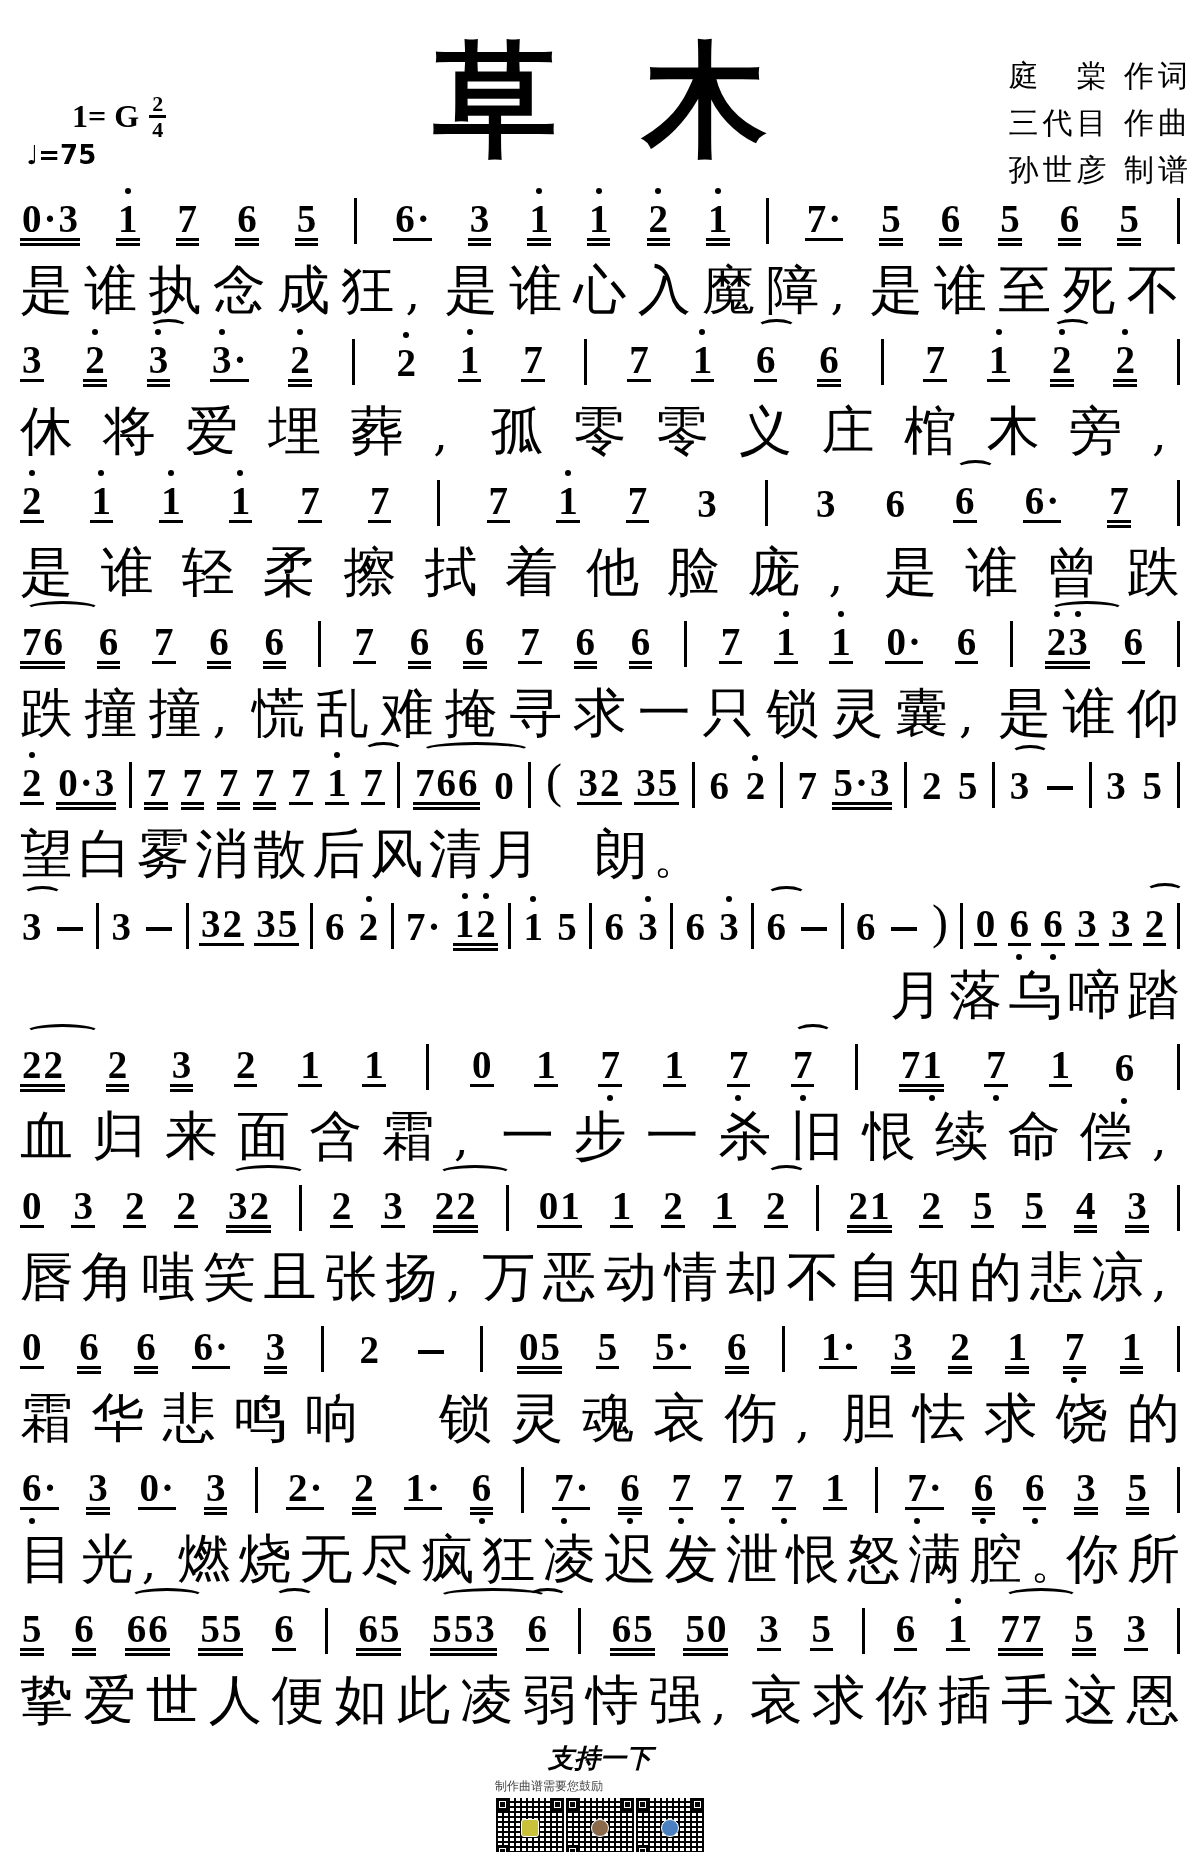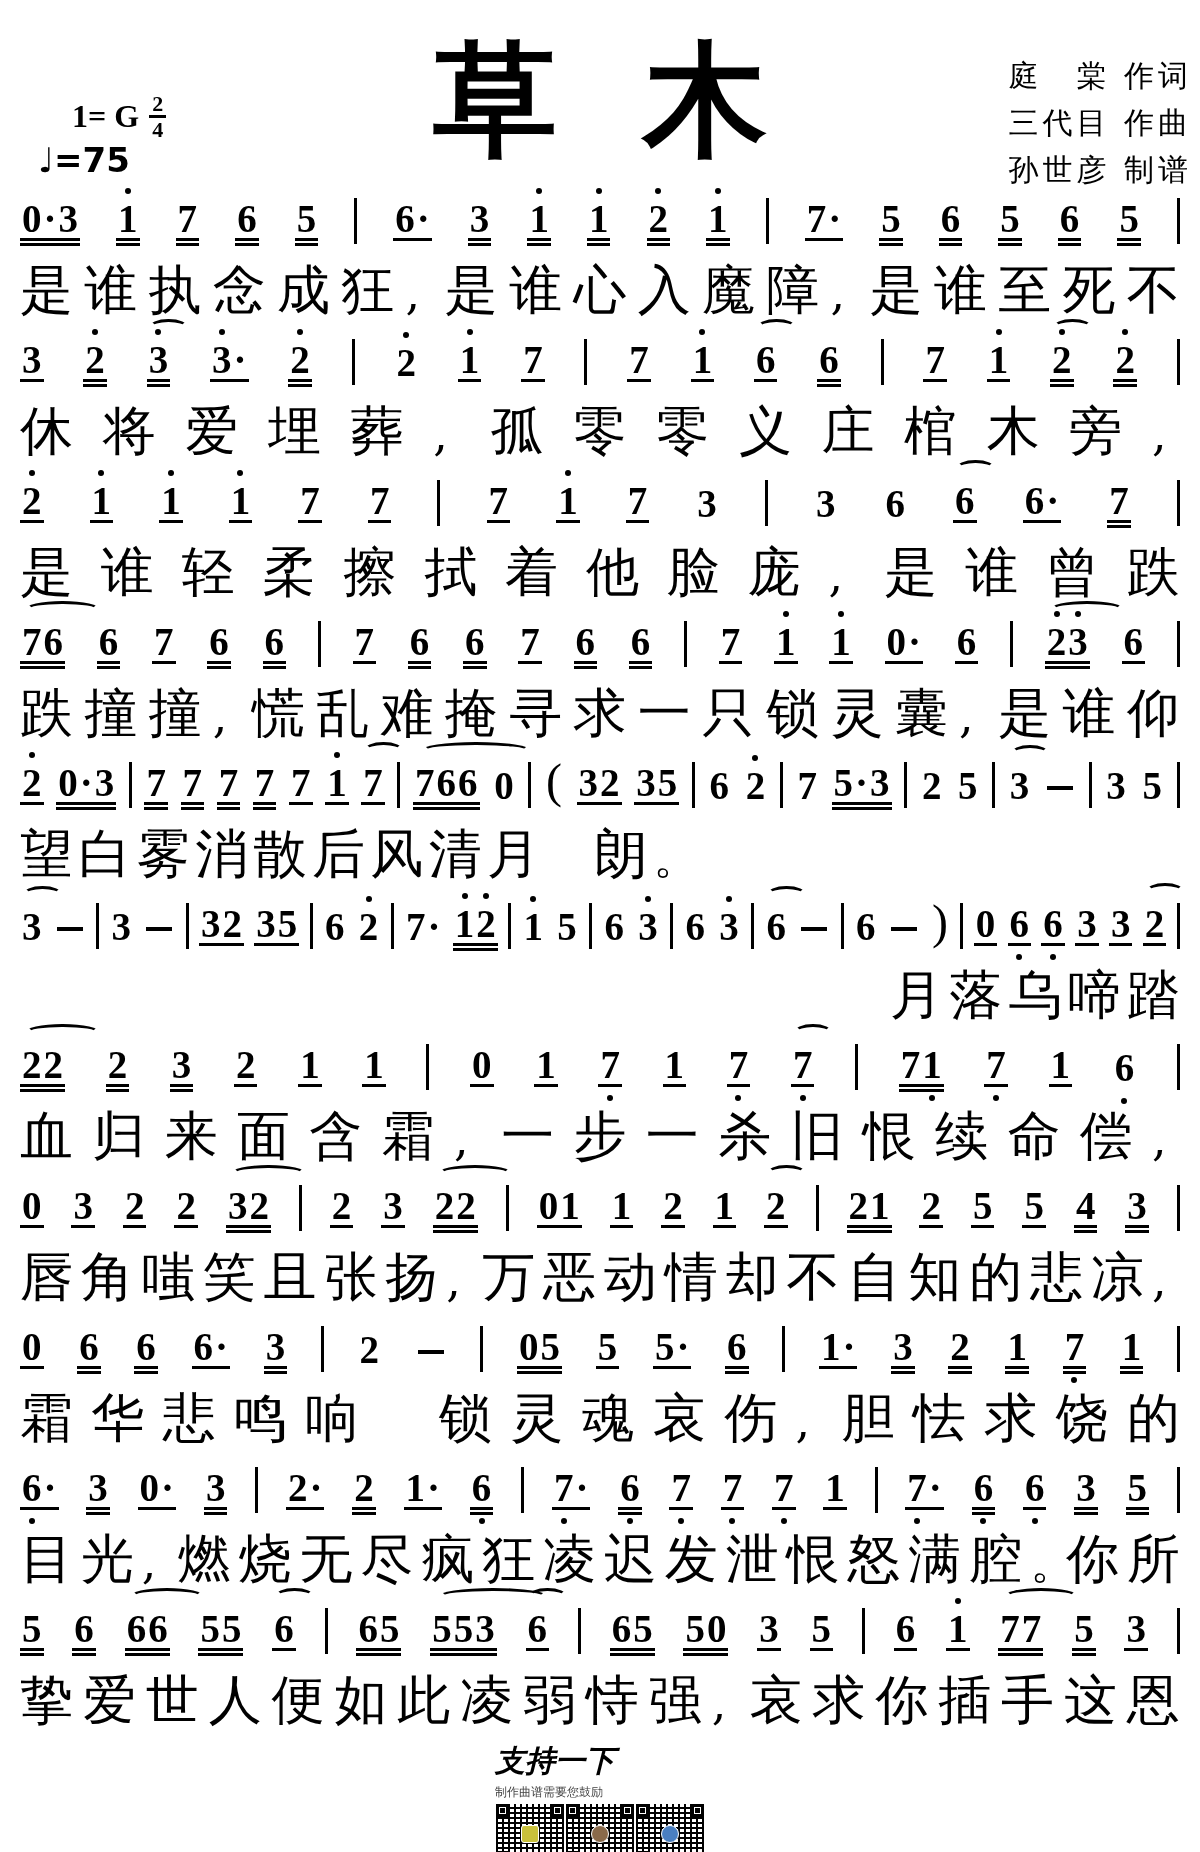--- a/index.html
+++ b/index.html
@@ -6,21 +6,21 @@
   .page{position:relative;width:1200px;height:1852px;background:#fff;color:#000;
         font-family:"Liberation Serif",serif;overflow:hidden;}
 
   
   .header{position:relative;height:190px;}
   .key{position:absolute;left:28px;top:92px;font-weight:bold;font-size:32px;
        font-family:"Liberation Serif",serif;display:flex;align-items:center;margin-left:44px;}
   .frac{display:inline-flex;flex-direction:column;align-items:center;margin-left:10px;
         font-size:22px;line-height:1.05;font-weight:bold;}
   .frac .num{border-bottom:3px solid #000;padding:0 3px;}
-  .tempo{position:absolute;left:38px;top:140px;font-weight:bold;font-size:34px;
+  .tempo{position:absolute;left:26px;top:140px;font-weight:bold;font-size:26px;
          font-family:"DejaVu Sans",sans-serif;}
   .title{position:absolute;left:0;right:0;top:38px;display:flex;justify-content:center;
          gap:86px;font-size:124px;font-weight:bold;line-height:1;
          font-family:"DejaVu Serif",serif;}
   .credits{position:absolute;right:8px;top:52px;font-size:30px;line-height:47px;
            letter-spacing:4px;font-family:"DejaVu Serif",serif;}
 
   
   .score{padding:0 20px;}
   .system{margin-bottom:7px;}
@@ -45,21 +45,21 @@
   .lrow{height:70px;display:flex;align-items:center;}
   .lline{display:flex;justify-content:space-between;width:100%;}
   .lline.left{width:57%;}
   .lline.right{width:25%;margin-left:auto;}
   .lu{font-size:53px;line-height:1;font-family:"DejaVu Serif",serif;}
   .lu.punct{font-size:46px;width:28px;align-self:flex-end;}
   .lsp{flex:0 0 44px;}
 
   
   .support{width:210px;margin:4px auto 0;}
-  .support-title{text-align:left;font-size:30px;font-style:italic;font-weight:bold;
+  .support-title{text-align:center;font-size:26px;font-style:italic;font-weight:bold;
         font-family:Liberation Serif, serif;}
   .support-sub{font-size:12px;color:#444;padding:2px 4px 3px 0;
         font-family:"DejaVu Sans",sans-serif;}
   .qr-strip{display:flex;height:60px;}
   .qr{position:relative;flex:1;margin:0 1px;
       background-image:
         repeating-linear-gradient(0deg,#000 0 2px,transparent 2px 5px),
         repeating-linear-gradient(90deg,#000 0 2px,#fff 2px 6px);}
   .finder{position:absolute;width:13px;height:13px;border:3px solid #000;background:#fff;box-sizing:border-box;}
   .finder::after{content:"";position:absolute;inset:1px;background:#000;}

